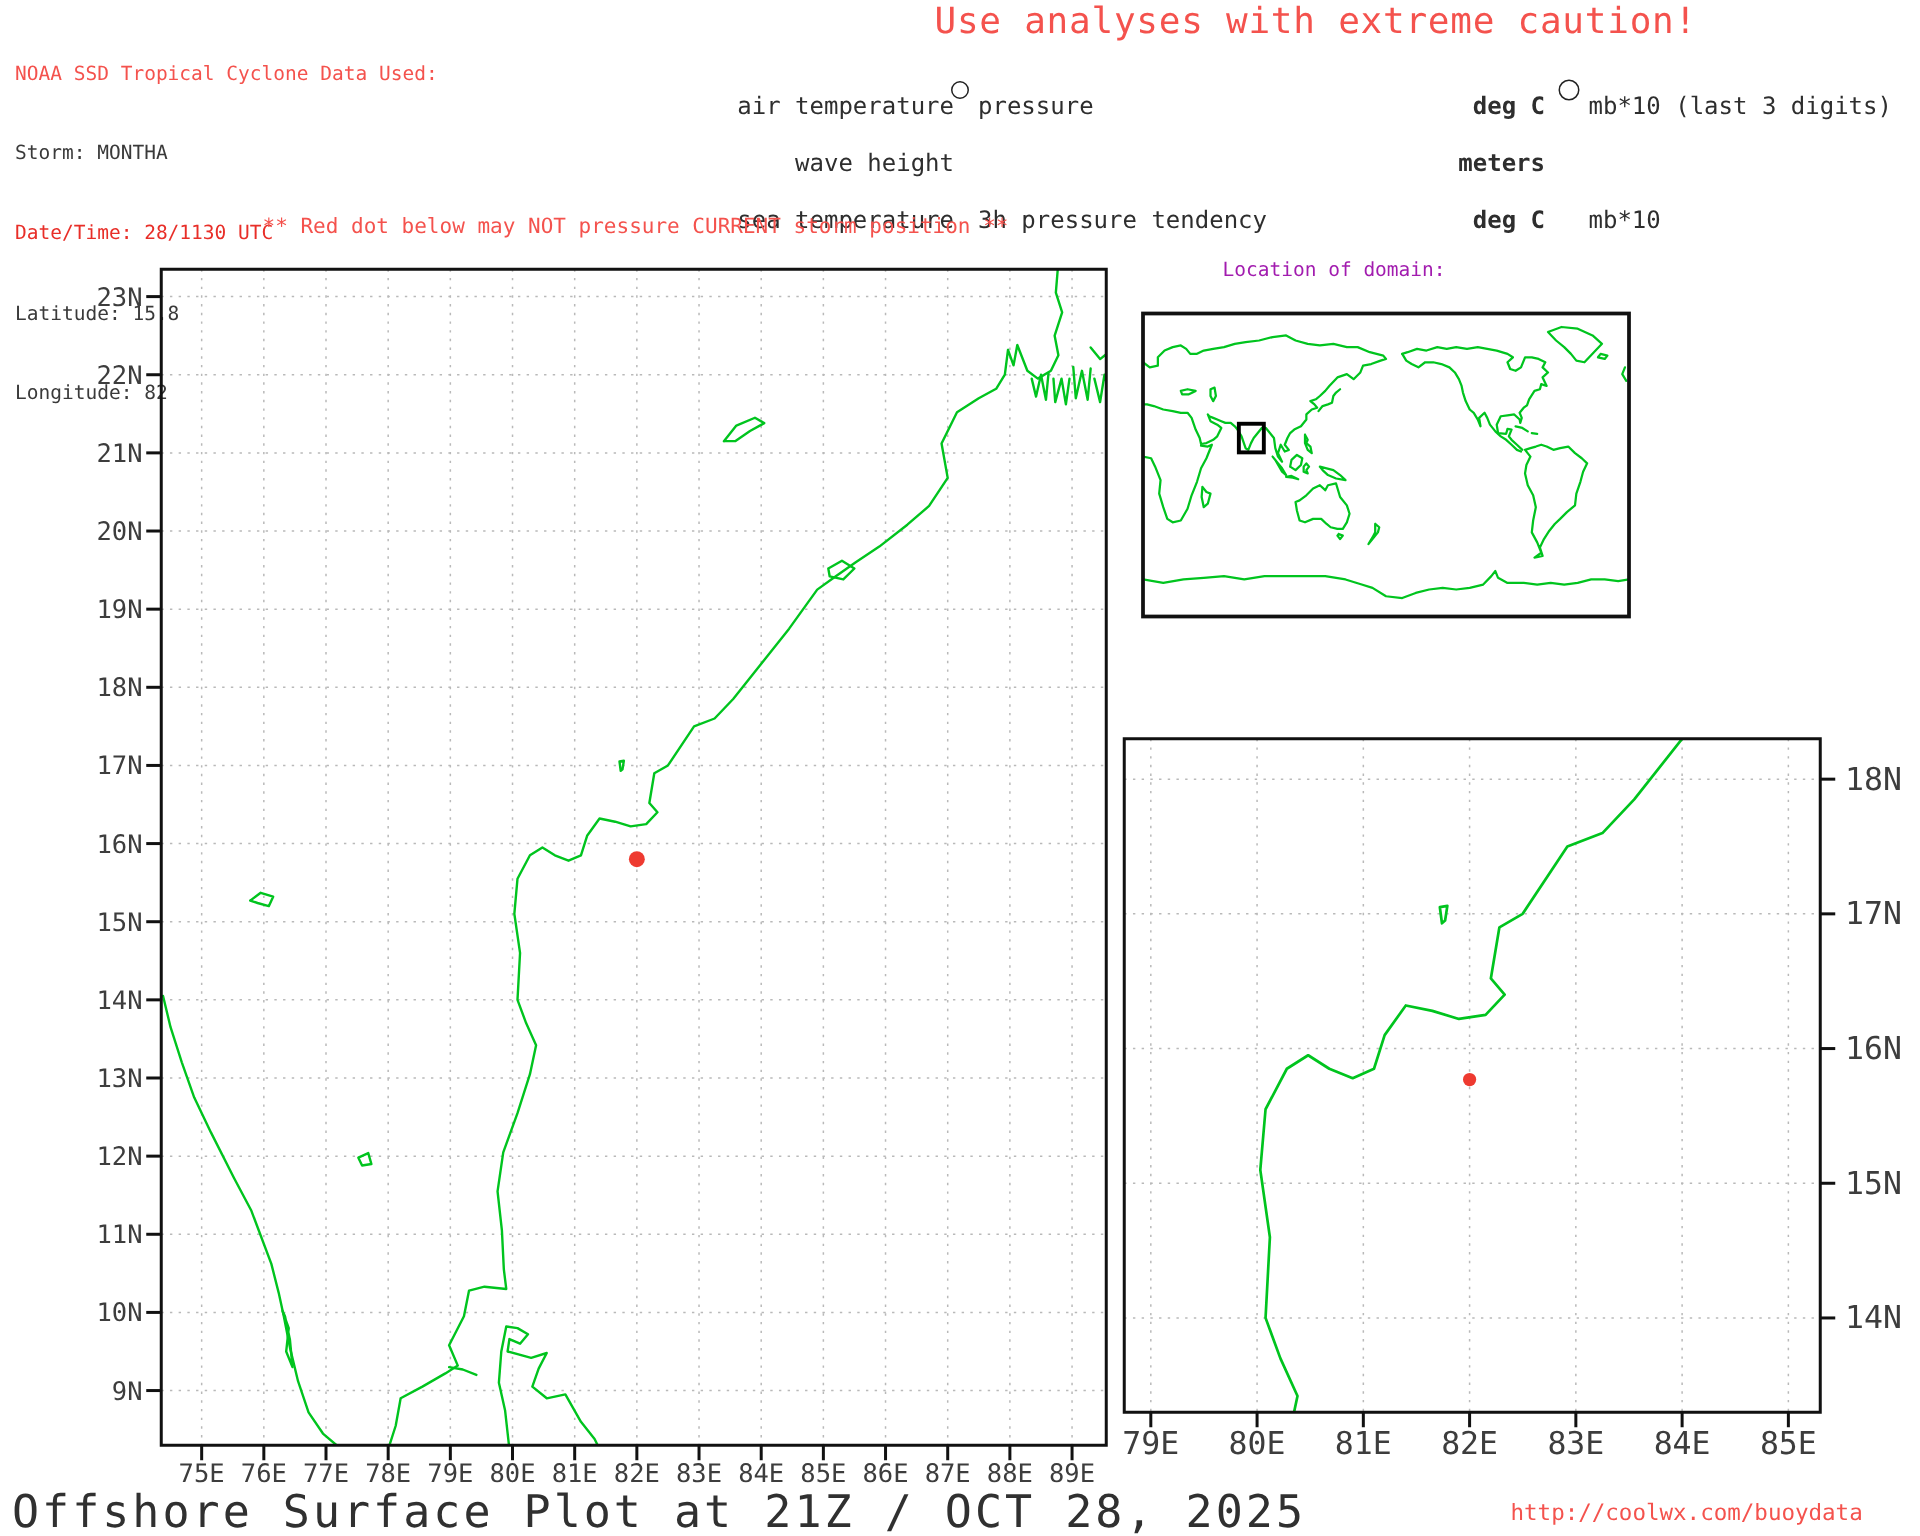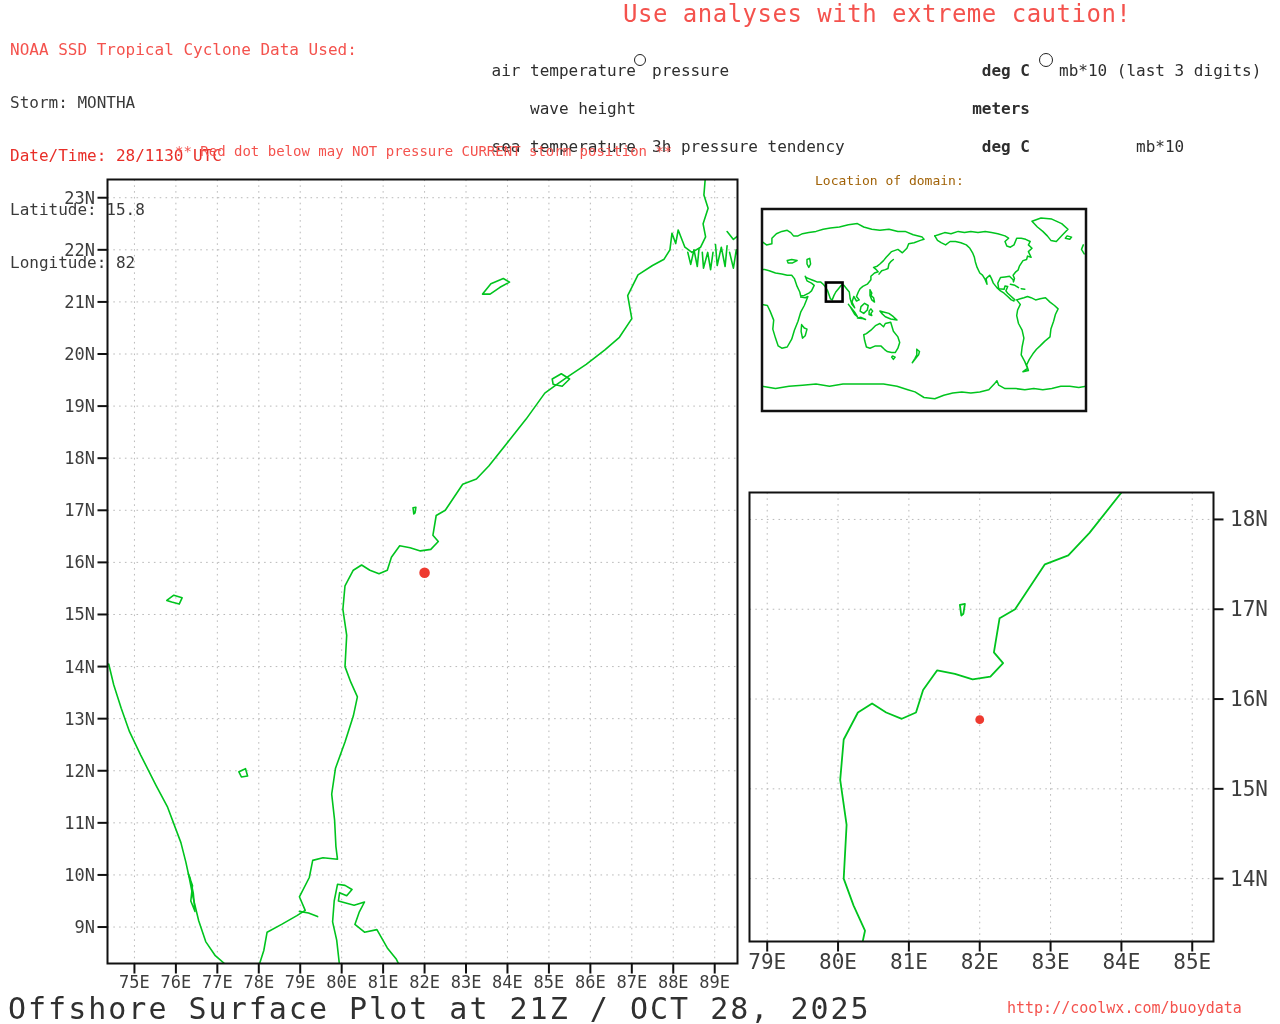--- a/index.html
+++ b/index.html
@@ -5,29 +5,29 @@
   :root{
     --red:#f4524d; --boldred:#e82e28; --dark:#3a3a3a; --coast:#00c41e;
     --grid:#b9b9b9; --dot:#ee3a30; --label:#3d3d3d;
   }
   html,body{margin:0;padding:0;}
   body{
     width:1280px;height:1024px;position:relative;overflow:hidden;
     background:#ffffff;font-family:"DejaVu Sans Mono","Liberation Mono",monospace;
   }
   .abs{position:absolute;white-space:pre;}
-  .info{left:10px;top:5px;font-size:16px;line-height:17.8px;color:var(--dark);}
+  .info{left:10px;top:5px;font-size:13px;line-height:17.8px;color:var(--dark);}
   .info .red{color:var(--red);}
   .info .boldred{color:var(--boldred);font-weight:normal;}
   .caution{left:623px;top:0px;font-size:24px;letter-spacing:0.5px;color:var(--red);}
   .legend{font-size:16px;line-height:12.6px;color:#2e2e2e;}
   .leg-left{text-align:right;}
   .leg-circle{position:absolute;border:1.4px solid #222;border-radius:50%;background:#fff;}
   .warning{left:175px;top:143px;font-size:14px;color:var(--red);}
-  .domain-label{left:815px;top:173px;font-size:13px;color:#a16207;}
+  .domain-label{left:815px;top:173px;font-size:13px;color:#a21caf;}
   .footer-title{left:8px;top:991px;font-size:30px;letter-spacing:2px;color:#303030;}
   .footer-url{left:1007px;top:999px;font-size:15px;color:var(--red);}
   svg text{font-family:"DejaVu Sans Mono","Liberation Mono",monospace;fill:var(--label);}
 </style>
 </head>
 <body>
 
 <div class="abs info">
   <div class="red">NOAA SSD Tropical Cyclone Data Used:</div>
   <div>Storm: MONTHA</div>
@@ -52,21 +52,21 @@
   </div>
 </div>
 
 <div>
   <div class="abs legend leg-left" style="left:900px;top:40px;width:130px;font-weight:bold;">
     <div>deg C</div>
     <div>meters</div>
     <div>deg C</div>
   </div>
   <span class="leg-circle" style="left:1039px;top:53px;width:12px;height:12px;"></span>
-  <div class="abs legend" style="left:1059px;top:40px;text-align:center;">
+  <div class="abs legend" style="left:1059px;top:40px;">
     <div>mb*10 (last 3 digits)</div>
     <div>&nbsp;</div>
     <div>mb*10</div>
   </div>
 </div>
 
 <div class="abs warning">** Red dot below may NOT pressure CURRENT storm position **</div>
 
 <div class="abs domain-label">Location of domain:</div>
 

